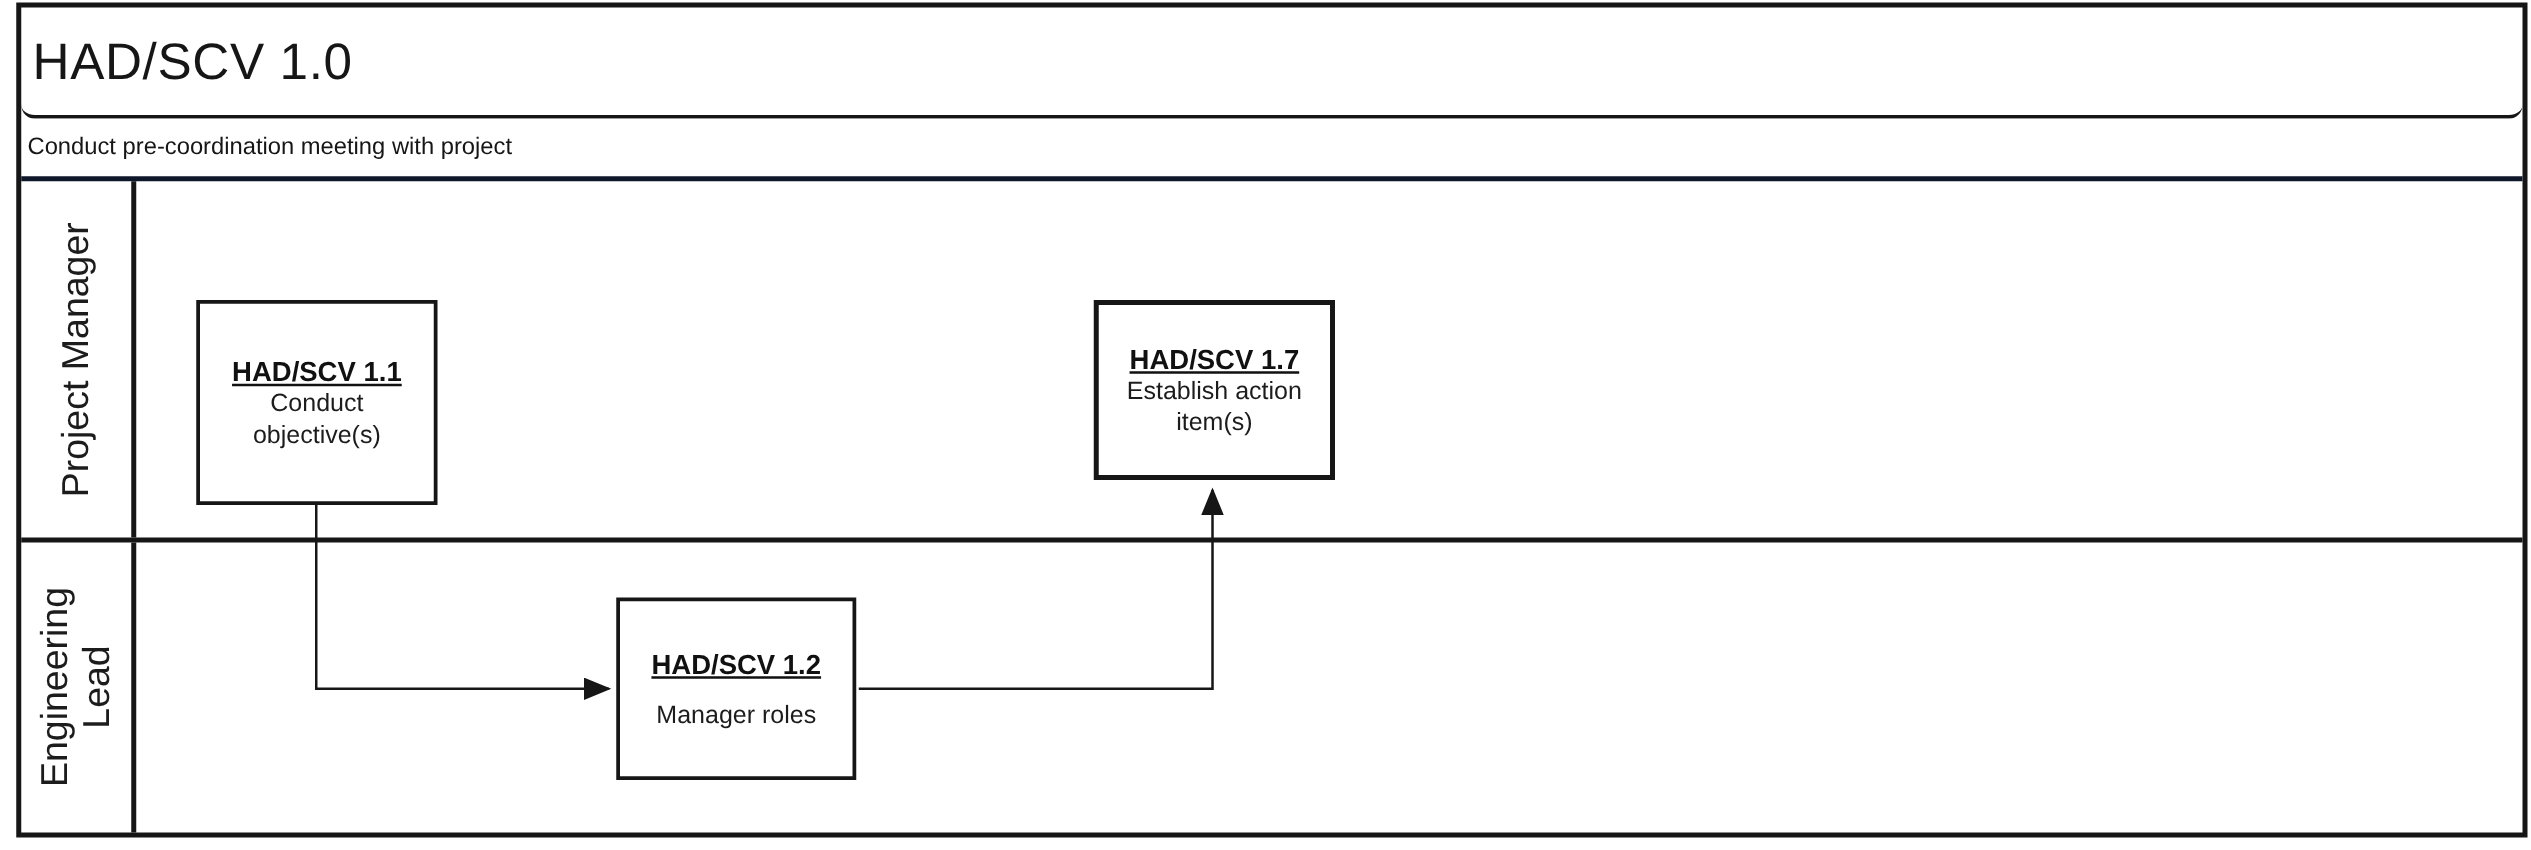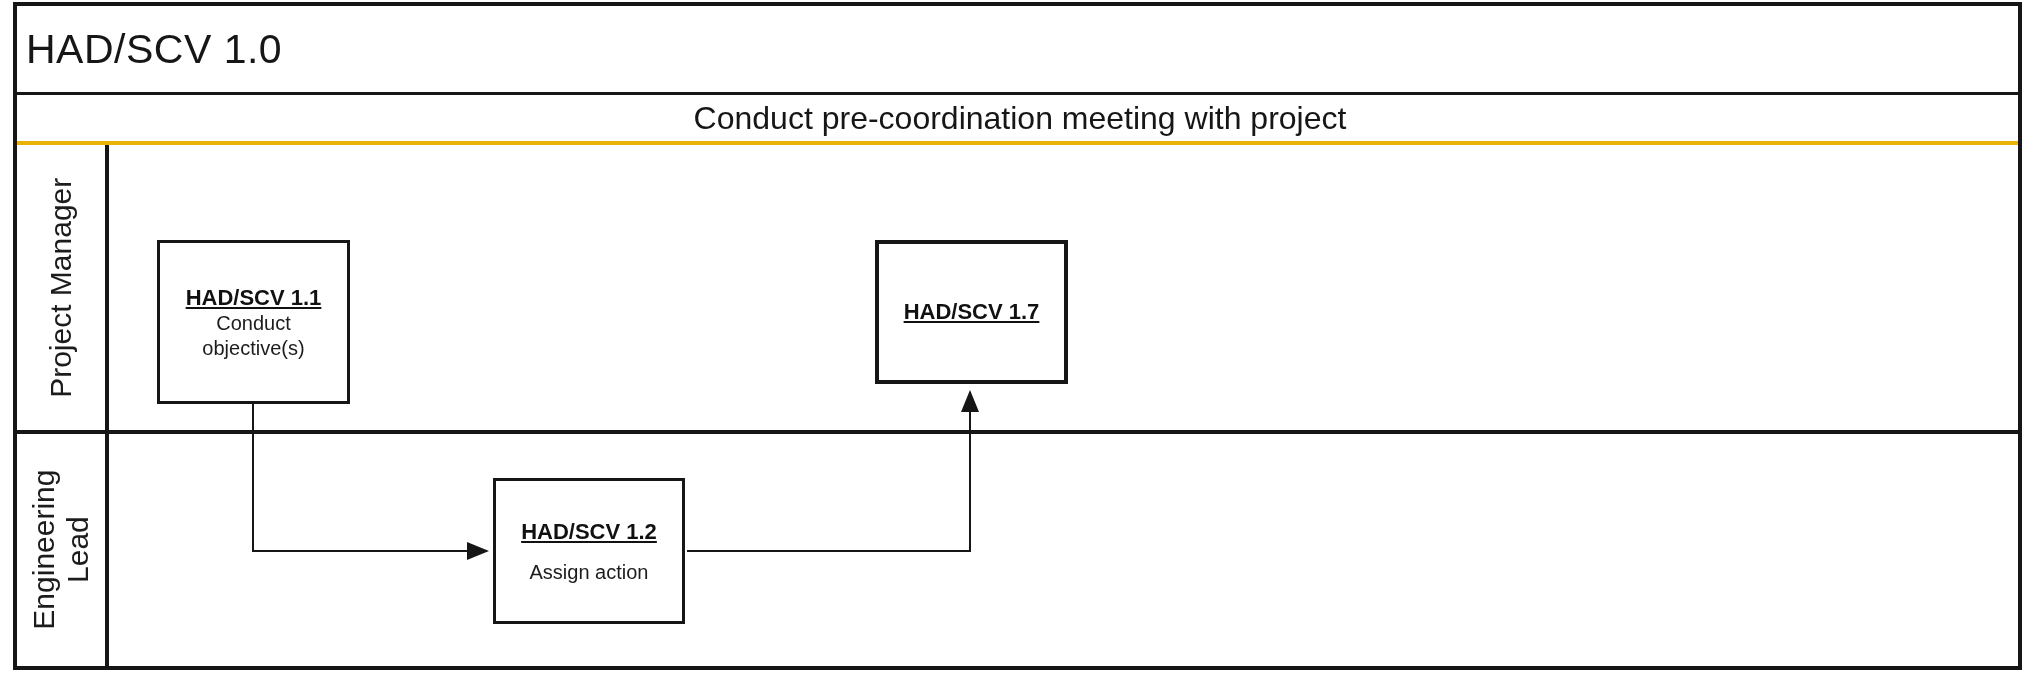--- a/index.html
+++ b/index.html
@@ -29,29 +29,29 @@
     box-sizing: content-box;
   }
   .title-row {
     height: 86px;
     border-bottom: 3px solid #161616;
     display: flex;
     align-items: center;
     padding-left: 9px;
     font-size: 41px;
     letter-spacing: 0.5px;
+    border-radius: 11px;
   }
   .subtitle-row {
     height: 46px;
-    border-bottom: 4px solid #eab308;
+    border-bottom: 4px solid #0f172a;
     display: flex;
     align-items: center;
     padding-left: 5px;
-    font-size: 32px;
-    justify-content: center;
+    font-size: 19px;
   }
   .body {
     flex: 1;
     display: flex;
     flex-direction: column;
   }
   .lane {
     display: flex;
     min-height: 0;
   }
@@ -155,19 +155,20 @@
     <path d="M253,386 L253,551 L487,551" fill="none" stroke="#161616" stroke-width="2" marker-end="url(#arrowhead)"></path>
     <path d="M687,551 L970,551 L970,392" fill="none" stroke="#161616" stroke-width="2" marker-end="url(#arrowhead)"></path>
   </svg>
 
   <div class="node node-1">
     <div class="node-id">HAD/SCV 1.1</div>
     <div class="node-label">Conduct objective(s)</div>
   </div>
   <div class="node node-2">
     <div class="node-id">HAD/SCV 1.2</div>
-    <div class="node-label">Assign action</div>
+    <div class="node-label">Manager roles</div>
   </div>
   <div class="node node-3">
     <div class="node-id">HAD/SCV 1.7</div>
+    <div class="node-label">Establish action item(s)</div>
   </div>
 
 </div>
 
 </body></html>

